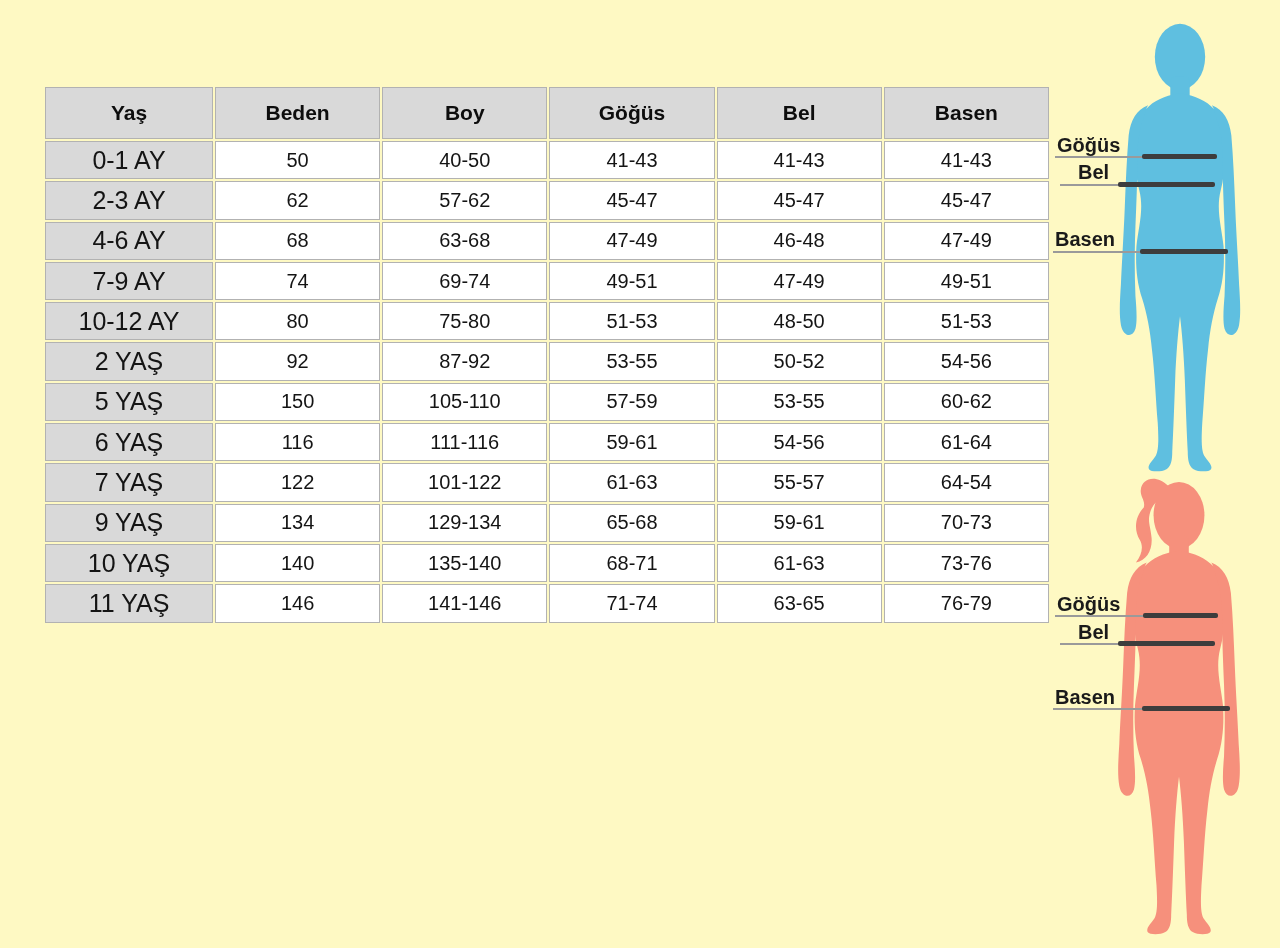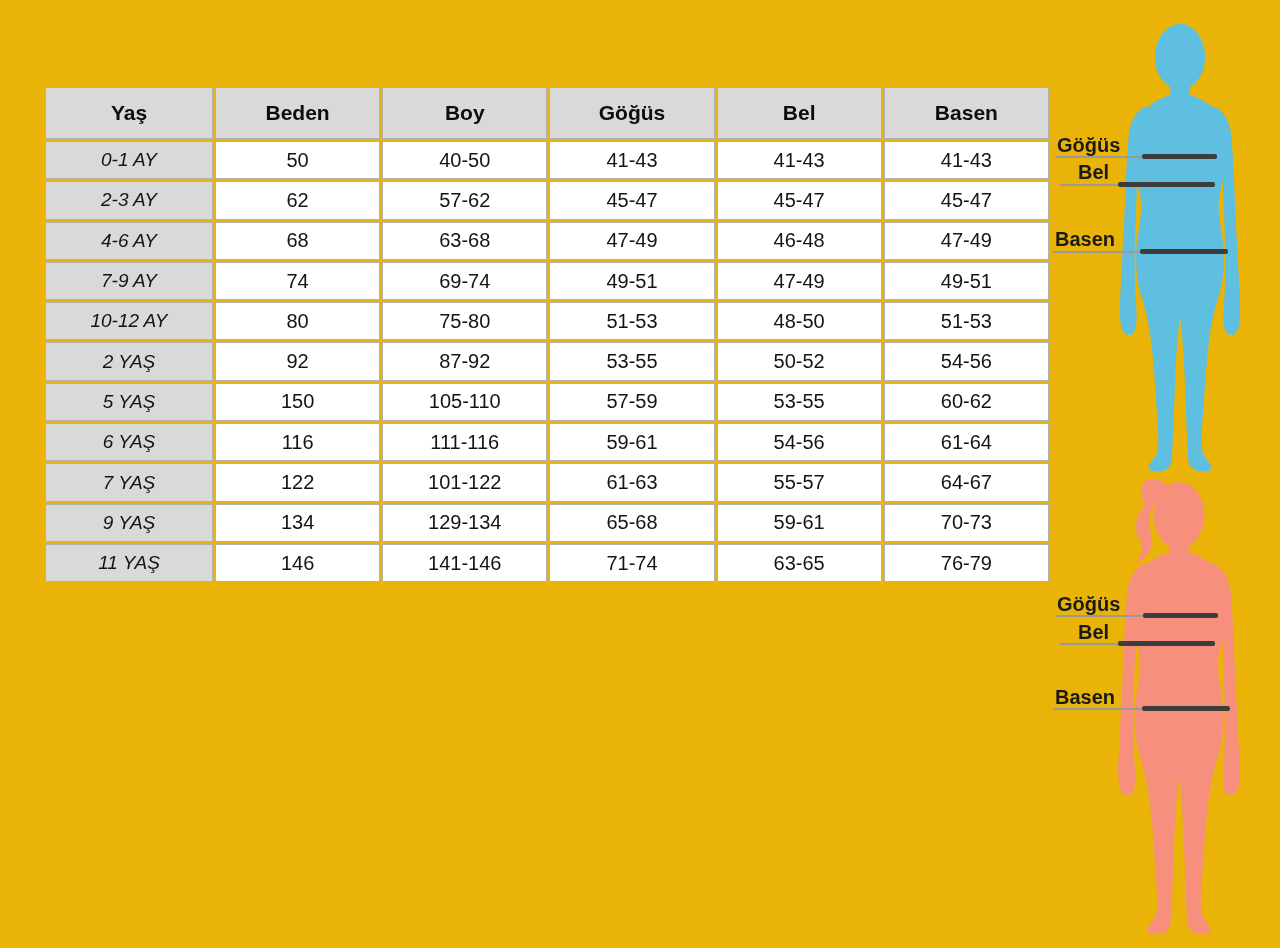--- a/index.html
+++ b/index.html
@@ -1,18 +1,18 @@
 <!DOCTYPE html>
 <html><head>
 <meta charset="utf-8">
 <style>
   * { margin:0; padding:0; box-sizing:border-box; }
   html,body { background:#ffffff; }
   body { font-family:"Liberation Sans", sans-serif; color:#111; }
-  .stage { position:relative; width:1280px; height:948px; background:#eab308; overflow:hidden; }
+  .stage { position:relative; width:1280px; height:948px; background:#fef9c3; overflow:hidden; }
 
   
   .table-wrap { position:absolute; left:43px; top:85px; width:1008px; }
   table.size-table {
     width:100%; table-layout:fixed;
     border-collapse:separate; border-spacing:2px;
     font-stretch:condensed;
   }
   table.size-table th, table.size-table td {
     border:1px solid #b2b2b2;
@@ -21,21 +21,21 @@
   }
   table.size-table thead th {
     background:#d9d9d9; height:52px;
     font-size:21px; font-weight:bold; color:#0d0d0d;
   }
   table.size-table tbody td {
     background:#ffffff; height:38.3px;
     font-size:20px; font-weight:500; color:#141414;
   }
   table.size-table tbody td.age-cell {
-    background:#d9d9d9; font-size:19px;font-style:italic;
+    background:#d9d9d9; font-size:25px;
   }
   col.c-age { width:168px; }
 
   
   .fig { position:absolute; display:block; }
   .fig-blue { left:1088px; top:20px;  width:184px; height:455px; }
   .fig-pink { left:1086px; top:476px; width:186px; height:462px; }
 
   
   .measure-label {
@@ -134,29 +134,37 @@
             <td>59-61</td>
             <td>54-56</td>
             <td>61-64</td>
           </tr>
           <tr>
             <td class="age-cell">7 YAŞ</td>
             <td>122</td>
             <td>101-122</td>
             <td>61-63</td>
             <td>55-57</td>
-            <td>64-67</td>
+            <td>64-54</td>
           </tr>
           <tr>
             <td class="age-cell">9 YAŞ</td>
             <td>134</td>
             <td>129-134</td>
             <td>65-68</td>
             <td>59-61</td>
             <td>70-73</td>
+          </tr>
+          <tr>
+            <td class="age-cell">10 YAŞ</td>
+            <td>140</td>
+            <td>135-140</td>
+            <td>68-71</td>
+            <td>61-63</td>
+            <td>73-76</td>
           </tr>
           <tr>
             <td class="age-cell">11 YAŞ</td>
             <td>146</td>
             <td>141-146</td>
             <td>71-74</td>
             <td>63-65</td>
             <td>76-79</td>
           </tr>
         </tbody>

